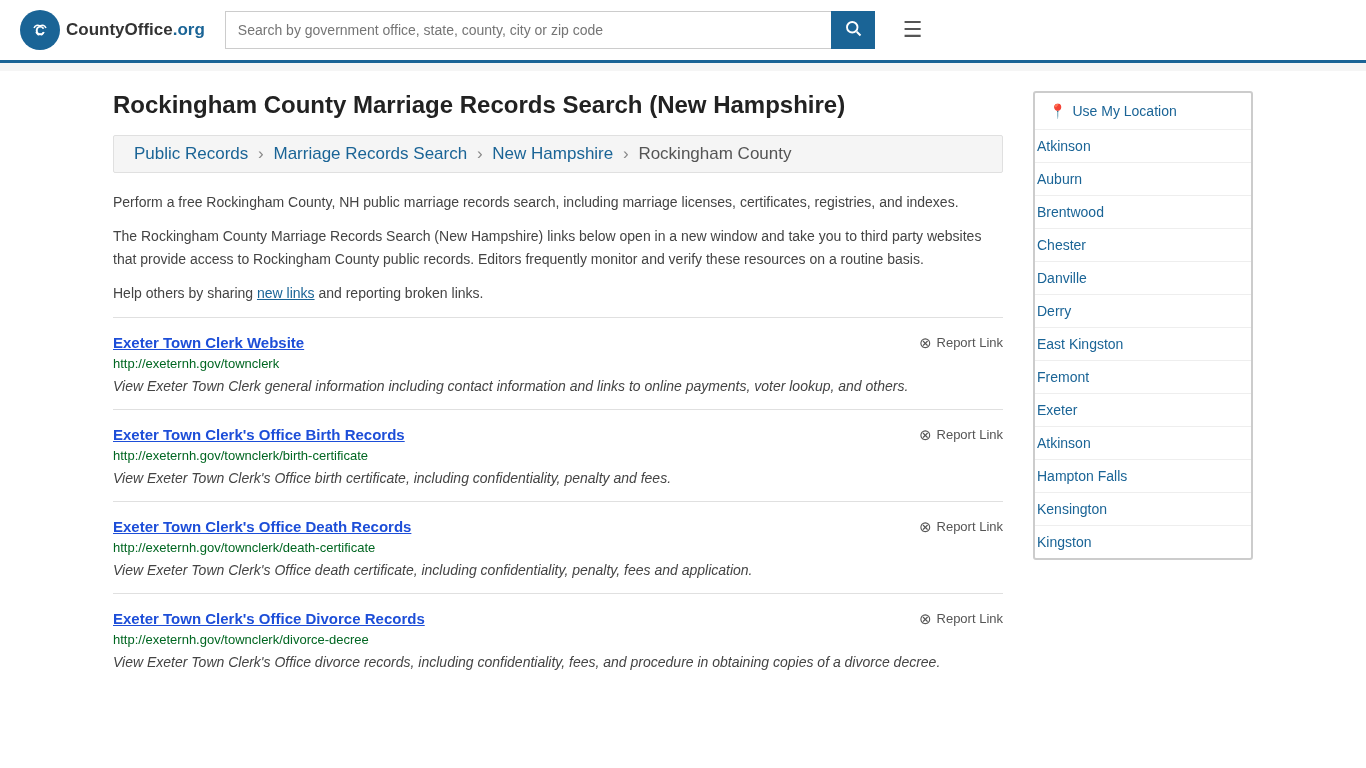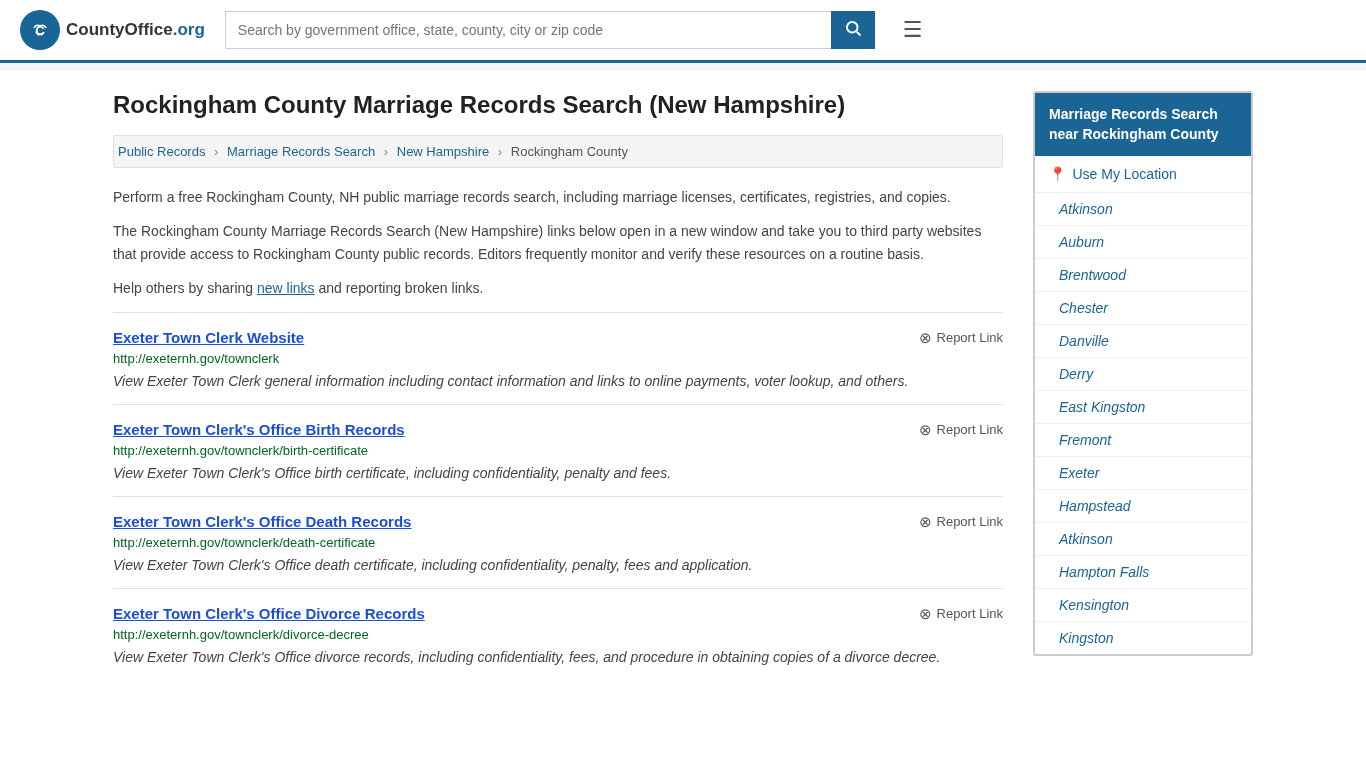--- a/index.html
+++ b/index.html
@@ -89,22 +89,22 @@
       font-size: 24px;
       font-weight: bold;
       color: #222;
       margin-bottom: 16px;
     }
 
     
     #breadcrumb {
       background: #f5f5f5;
       border: 1px solid #e0e0e0;
-      padding: 8px 4px;
-      font-size: 13px;
+      padding: 8px 20px;
+      font-size: 17px;
       margin-bottom: 18px;
       border-radius: 2px;
     }
     #breadcrumb a { color: #1a6496; text-decoration: none; }
     #breadcrumb .sep { color: #888; margin: 0 5px; }
     #breadcrumb .current { color: #555; }
 
     
     .desc-para {
       font-size: 14px;
@@ -170,23 +170,22 @@
     }
     #sidebar-header {
       background: #1a6496;
       color: white;
       padding: 12px 14px;
       font-size: 14px;
       font-weight: bold;
       line-height: 1.4;
     }
     .sidebar-location-item {
-      padding: 8px 24px;
+      padding: 8px 2px;
       border-bottom: 1px solid #eee;
-      font-style: italic;
     }
     .sidebar-location-item:last-child { border-bottom: none; }
     .sidebar-location-item a {
       color: #1a6496;
       text-decoration: none;
       font-size: 14px;
     }
     #use-my-location {
       display: flex;
       align-items: center;
@@ -245,21 +244,21 @@
     <div id="breadcrumb">
       <a href="#">Public Records</a>
       <span class="sep">›</span>
       <a href="#">Marriage Records Search</a>
       <span class="sep">›</span>
       <a href="#">New Hampshire</a>
       <span class="sep">›</span>
       <span class="current">Rockingham County</span>
     </div>
 
-    <p class="desc-para">Perform a free Rockingham County, NH public marriage records search, including marriage licenses, certificates, registries, and copies.</p>
+    <p class="desc-para">Perform a free Rockingham County, NH public marriage records search, including marriage licenses, certificates, registries, and indexes.</p>
     <p class="desc-para">The Rockingham County Marriage Records Search (New Hampshire) links below open in a new window and take you to third party websites that provide access to Rockingham County public records. Editors frequently monitor and verify these resources on a routine basis.</p>
     <p class="desc-para">
       <span>Help others by sharing </span><a href="#">new links</a><span> and reporting broken links.</span>
     </p>
 
     <div id="results">
 
       <div class="result-item">
         <div class="result-header">
           <a href="#" class="result-title">Exeter Town Clerk Website</a>
@@ -306,21 +305,20 @@
         </div>
         <div class="result-url">http://exeternh.gov/townclerk/divorce-decree</div>
         <div class="result-desc">View Exeter Town Clerk's Office divorce records, including confidentiality, fees, and procedure in obtaining copies of a divorce decree.</div>
       </div>
 
     </div>
   </div>
 
   <div id="sidebar">
     <div id="sidebar-box">
-      <div id="sidebar-header">Marriage Records Search near Rockingham County</div>
 
       <div id="use-my-location">
         <span class="pin-icon">📍</span>
         <a href="#">Use My Location</a>
       </div>
 
       <div id="sidebar-locations">
         <div class="sidebar-location-item">
           <a href="#">Atkinson</a>
         </div>
@@ -342,23 +340,20 @@
         <div class="sidebar-location-item">
           <a href="#">East Kingston</a>
         </div>
         <div class="sidebar-location-item">
           <a href="#">Fremont</a>
         </div>
         <div class="sidebar-location-item">
           <a href="#">Exeter</a>
         </div>
         <div class="sidebar-location-item">
-          <a href="#">Hampstead</a>
-        </div>
-        <div class="sidebar-location-item">
           <a href="#">Atkinson</a>
         </div>
         <div class="sidebar-location-item">
           <a href="#">Hampton Falls</a>
         </div>
         <div class="sidebar-location-item">
           <a href="#">Kensington</a>
         </div>
         <div class="sidebar-location-item">
           <a href="#">Kingston</a>

